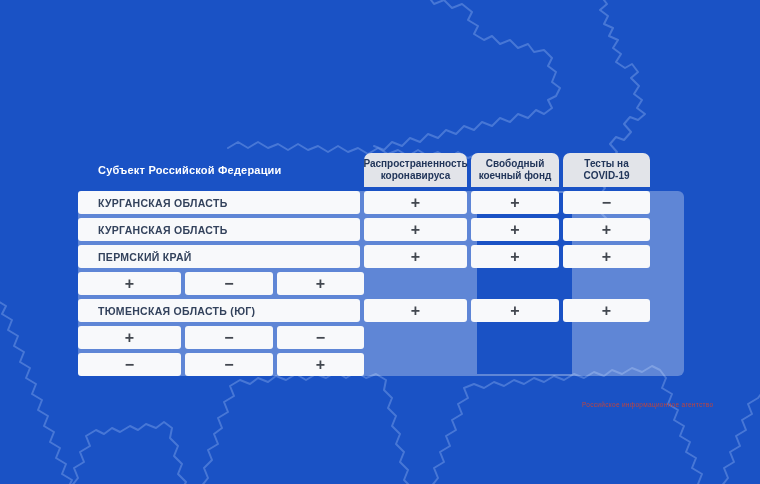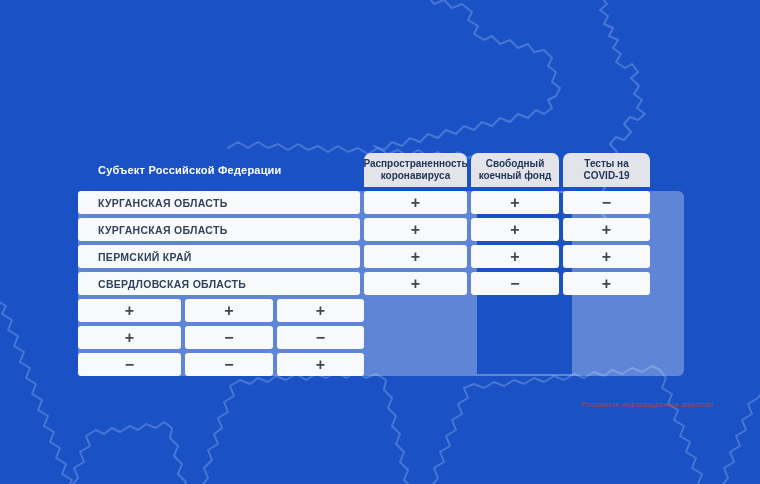--- a/index.html
+++ b/index.html
@@ -103,27 +103,27 @@
   </div>
 
   <div class="trow">
     <div class="cell c1 rname">ПЕРМСКИЙ КРАЙ</div>
     <div class="cell c2 mark">+</div>
     <div class="cell c3 mark">+</div>
     <div class="cell c4 mark">+</div>
   </div>
 
   <div class="trow">
-    <div class="cell c1 rname">СВЕРДЛОВСКАЯ ОБЛАСТЬ</div>
     <div class="cell c2 mark">+</div>
     <div class="cell c3 mark">−</div>
     <div class="cell c4 mark">+</div>
   </div>
 
   <div class="trow">
+    <div class="cell c1 rname">ТЮМЕНСКАЯ ОБЛАСТЬ (ЮГ)</div>
     <div class="cell c2 mark">+</div>
     <div class="cell c3 mark">+</div>
     <div class="cell c4 mark">+</div>
   </div>
 
   <div class="trow">
     <div class="cell c2 mark">+</div>
     <div class="cell c3 mark">−</div>
     <div class="cell c4 mark">−</div>
   </div>

